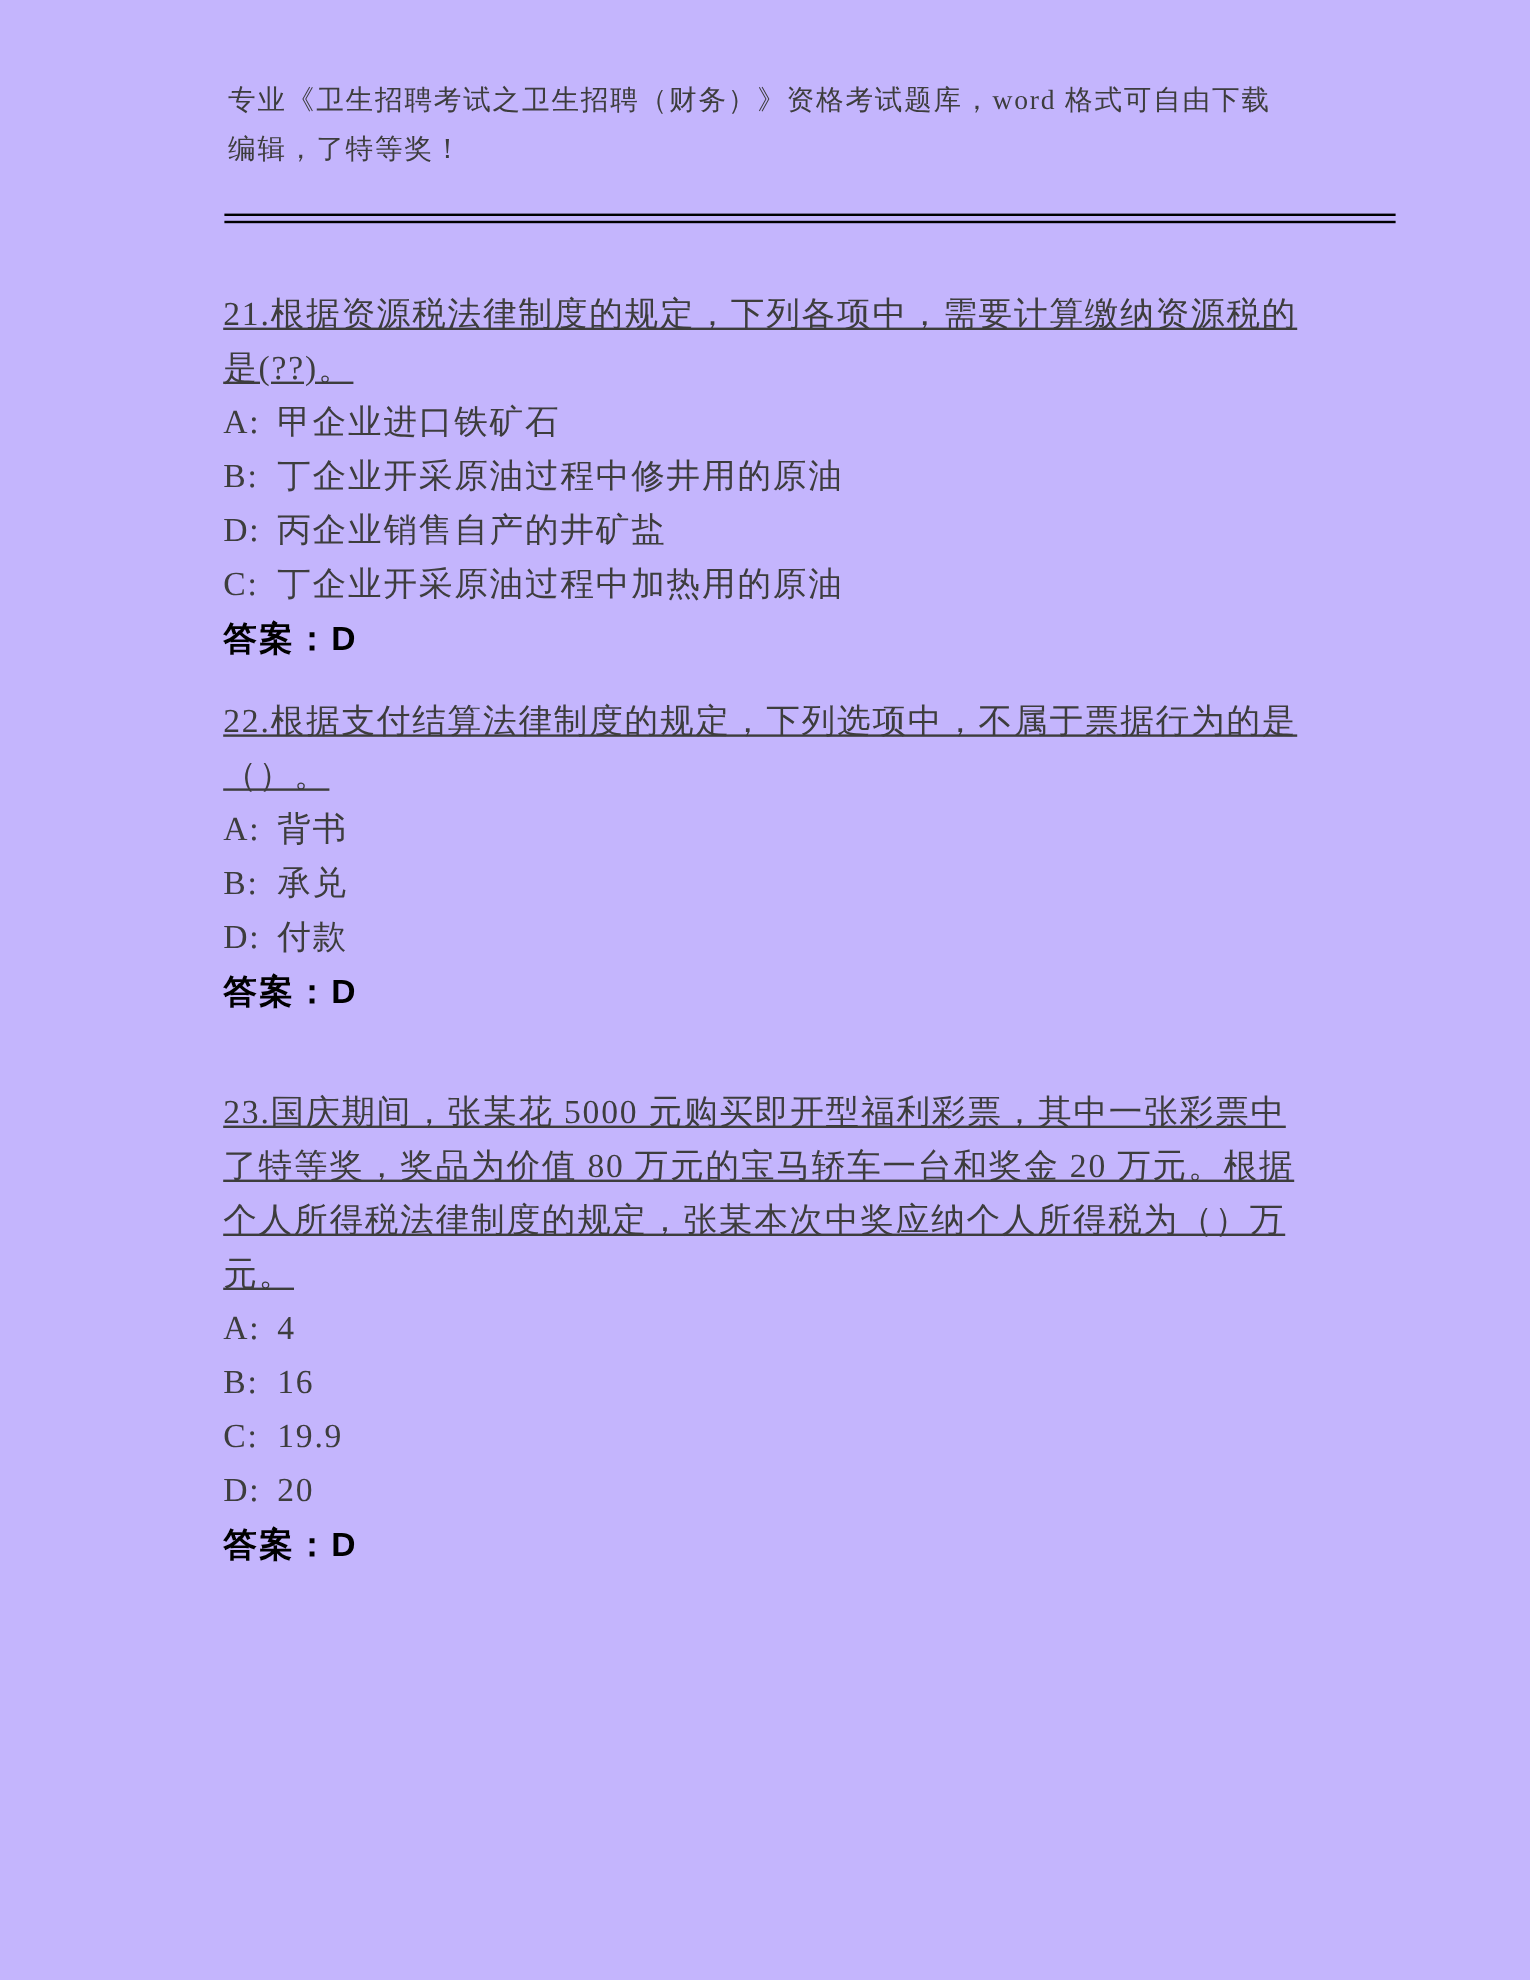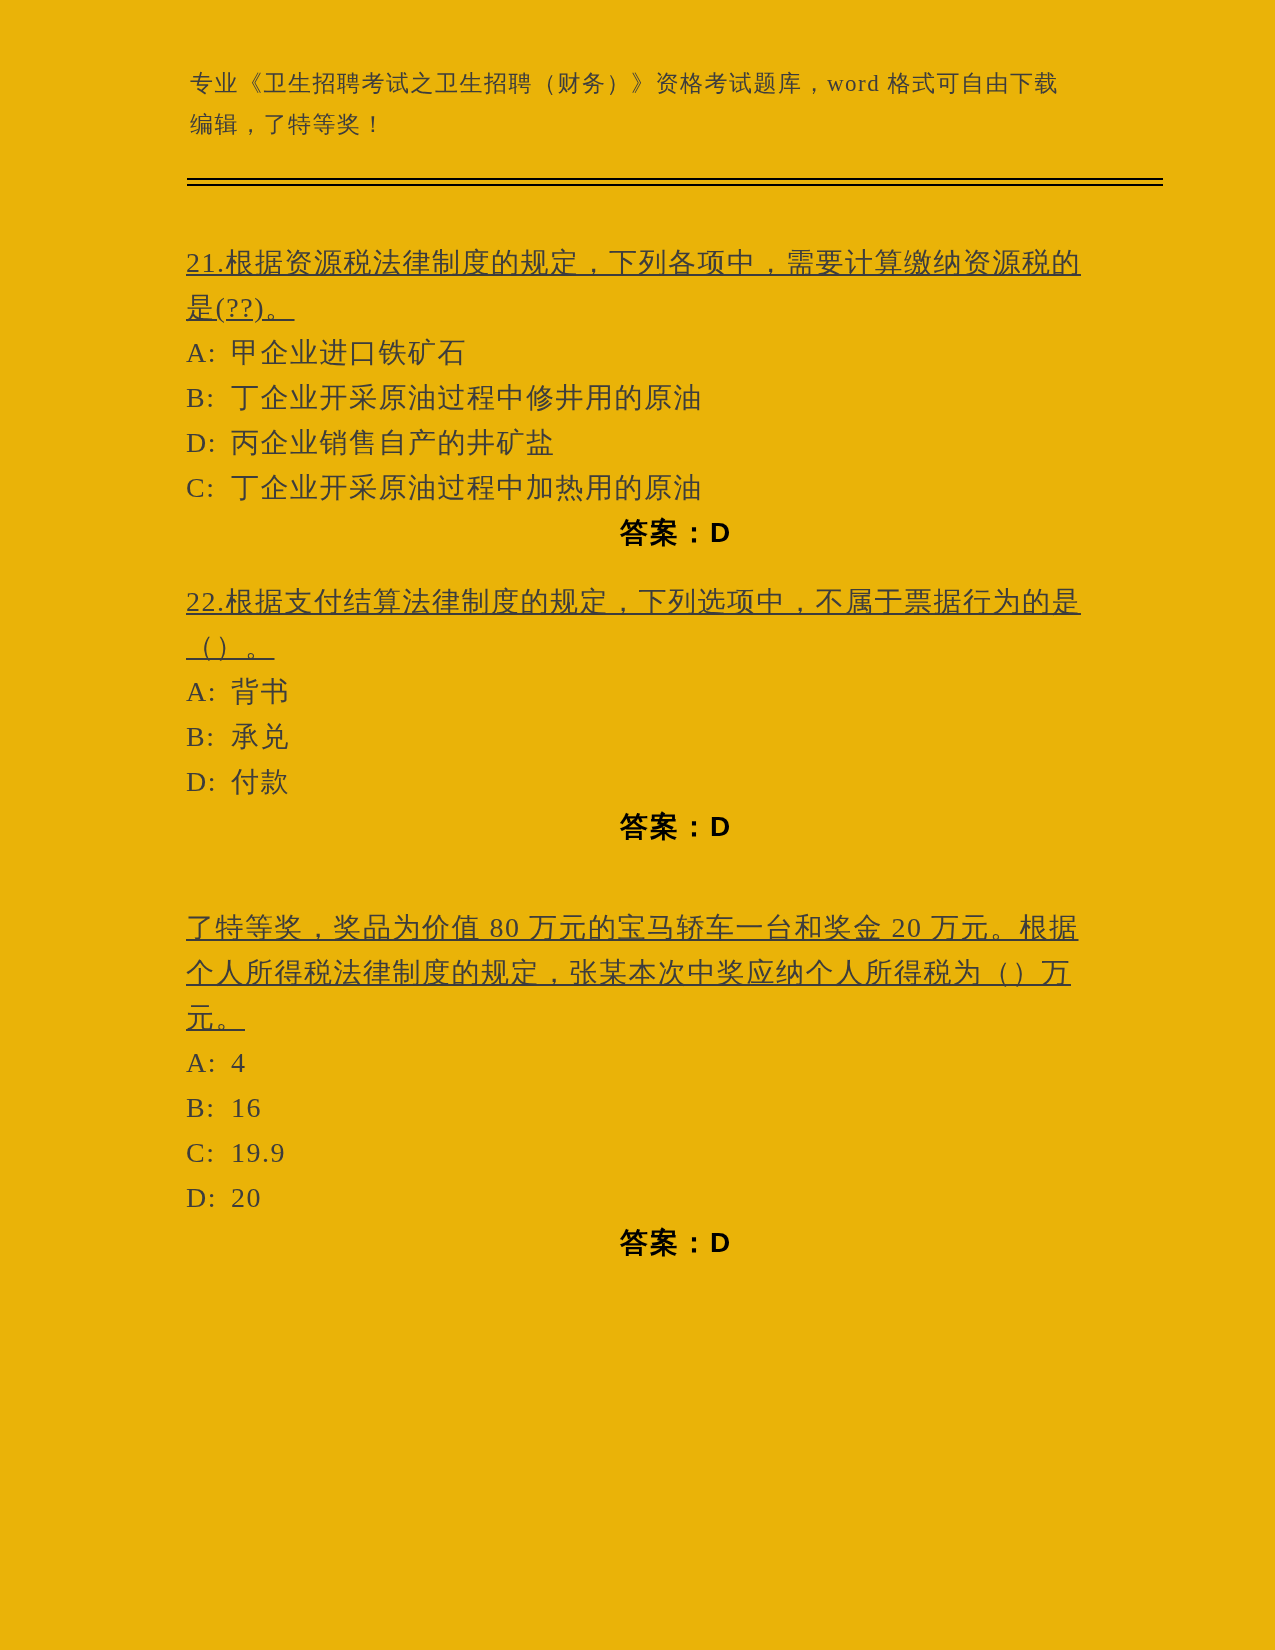--- a/index.html
+++ b/index.html
@@ -4,21 +4,21 @@
 <style>
   html, body {
     margin: 0;
     padding: 0;
     background: #ffffff;
   }
   .page {
     position: relative;
     width: 1275px;
     height: 1650px;
-    background: #eab308;
+    background: #c4b5fd;
     overflow: hidden;
     font-family: "Liberation Serif", "DejaVu Serif", serif;
     color: #3d3d3d;
   }
   
   .doc-header {
     position: absolute;
     left: 190px;
     top: 63px;
     font-size: 23px;
@@ -56,21 +56,20 @@
     display: inline-block;
     min-width: 45px;
   }
   .opt-text { }
   .answer {
     font-family: "Liberation Sans", "DejaVu Sans", sans-serif;
     font-weight: 700;
     color: #000000;
     letter-spacing: 2px;
     white-space: nowrap;
-    text-align: center;
   }
 </style>
 </head>
 <body>
 
 <div class="page">
 
   <header class="doc-header">
     <span class="h-line">专业《卫生招聘考试之卫生招聘（财务）》资格考试题库，word 格式可自由下载</span>
     <span class="h-line">编辑，了特等奖！</span>
@@ -107,20 +106,21 @@
       <div class="opt">
         <span class="opt-label">B:</span><span class="opt-text">承兑</span>
       </div>
       <div class="opt">
         <span class="opt-label">D:</span><span class="opt-text">付款</span>
       </div>
       <div class="answer">答案：D</div>
     </section>
 
     <section class="question q23">
+      <div class="qline">23.国庆期间，张某花 5000 元购买即开型福利彩票，其中一张彩票中</div>
       <div class="qline">了特等奖，奖品为价值 80 万元的宝马轿车一台和奖金 20 万元。根据</div>
       <div class="qline">个人所得税法律制度的规定，张某本次中奖应纳个人所得税为（）万</div>
       <div class="qline">元。</div>
       <div class="opt">
         <span class="opt-label">A:</span><span class="opt-text">4</span>
       </div>
       <div class="opt">
         <span class="opt-label">B:</span><span class="opt-text">16</span>
       </div>
       <div class="opt">

